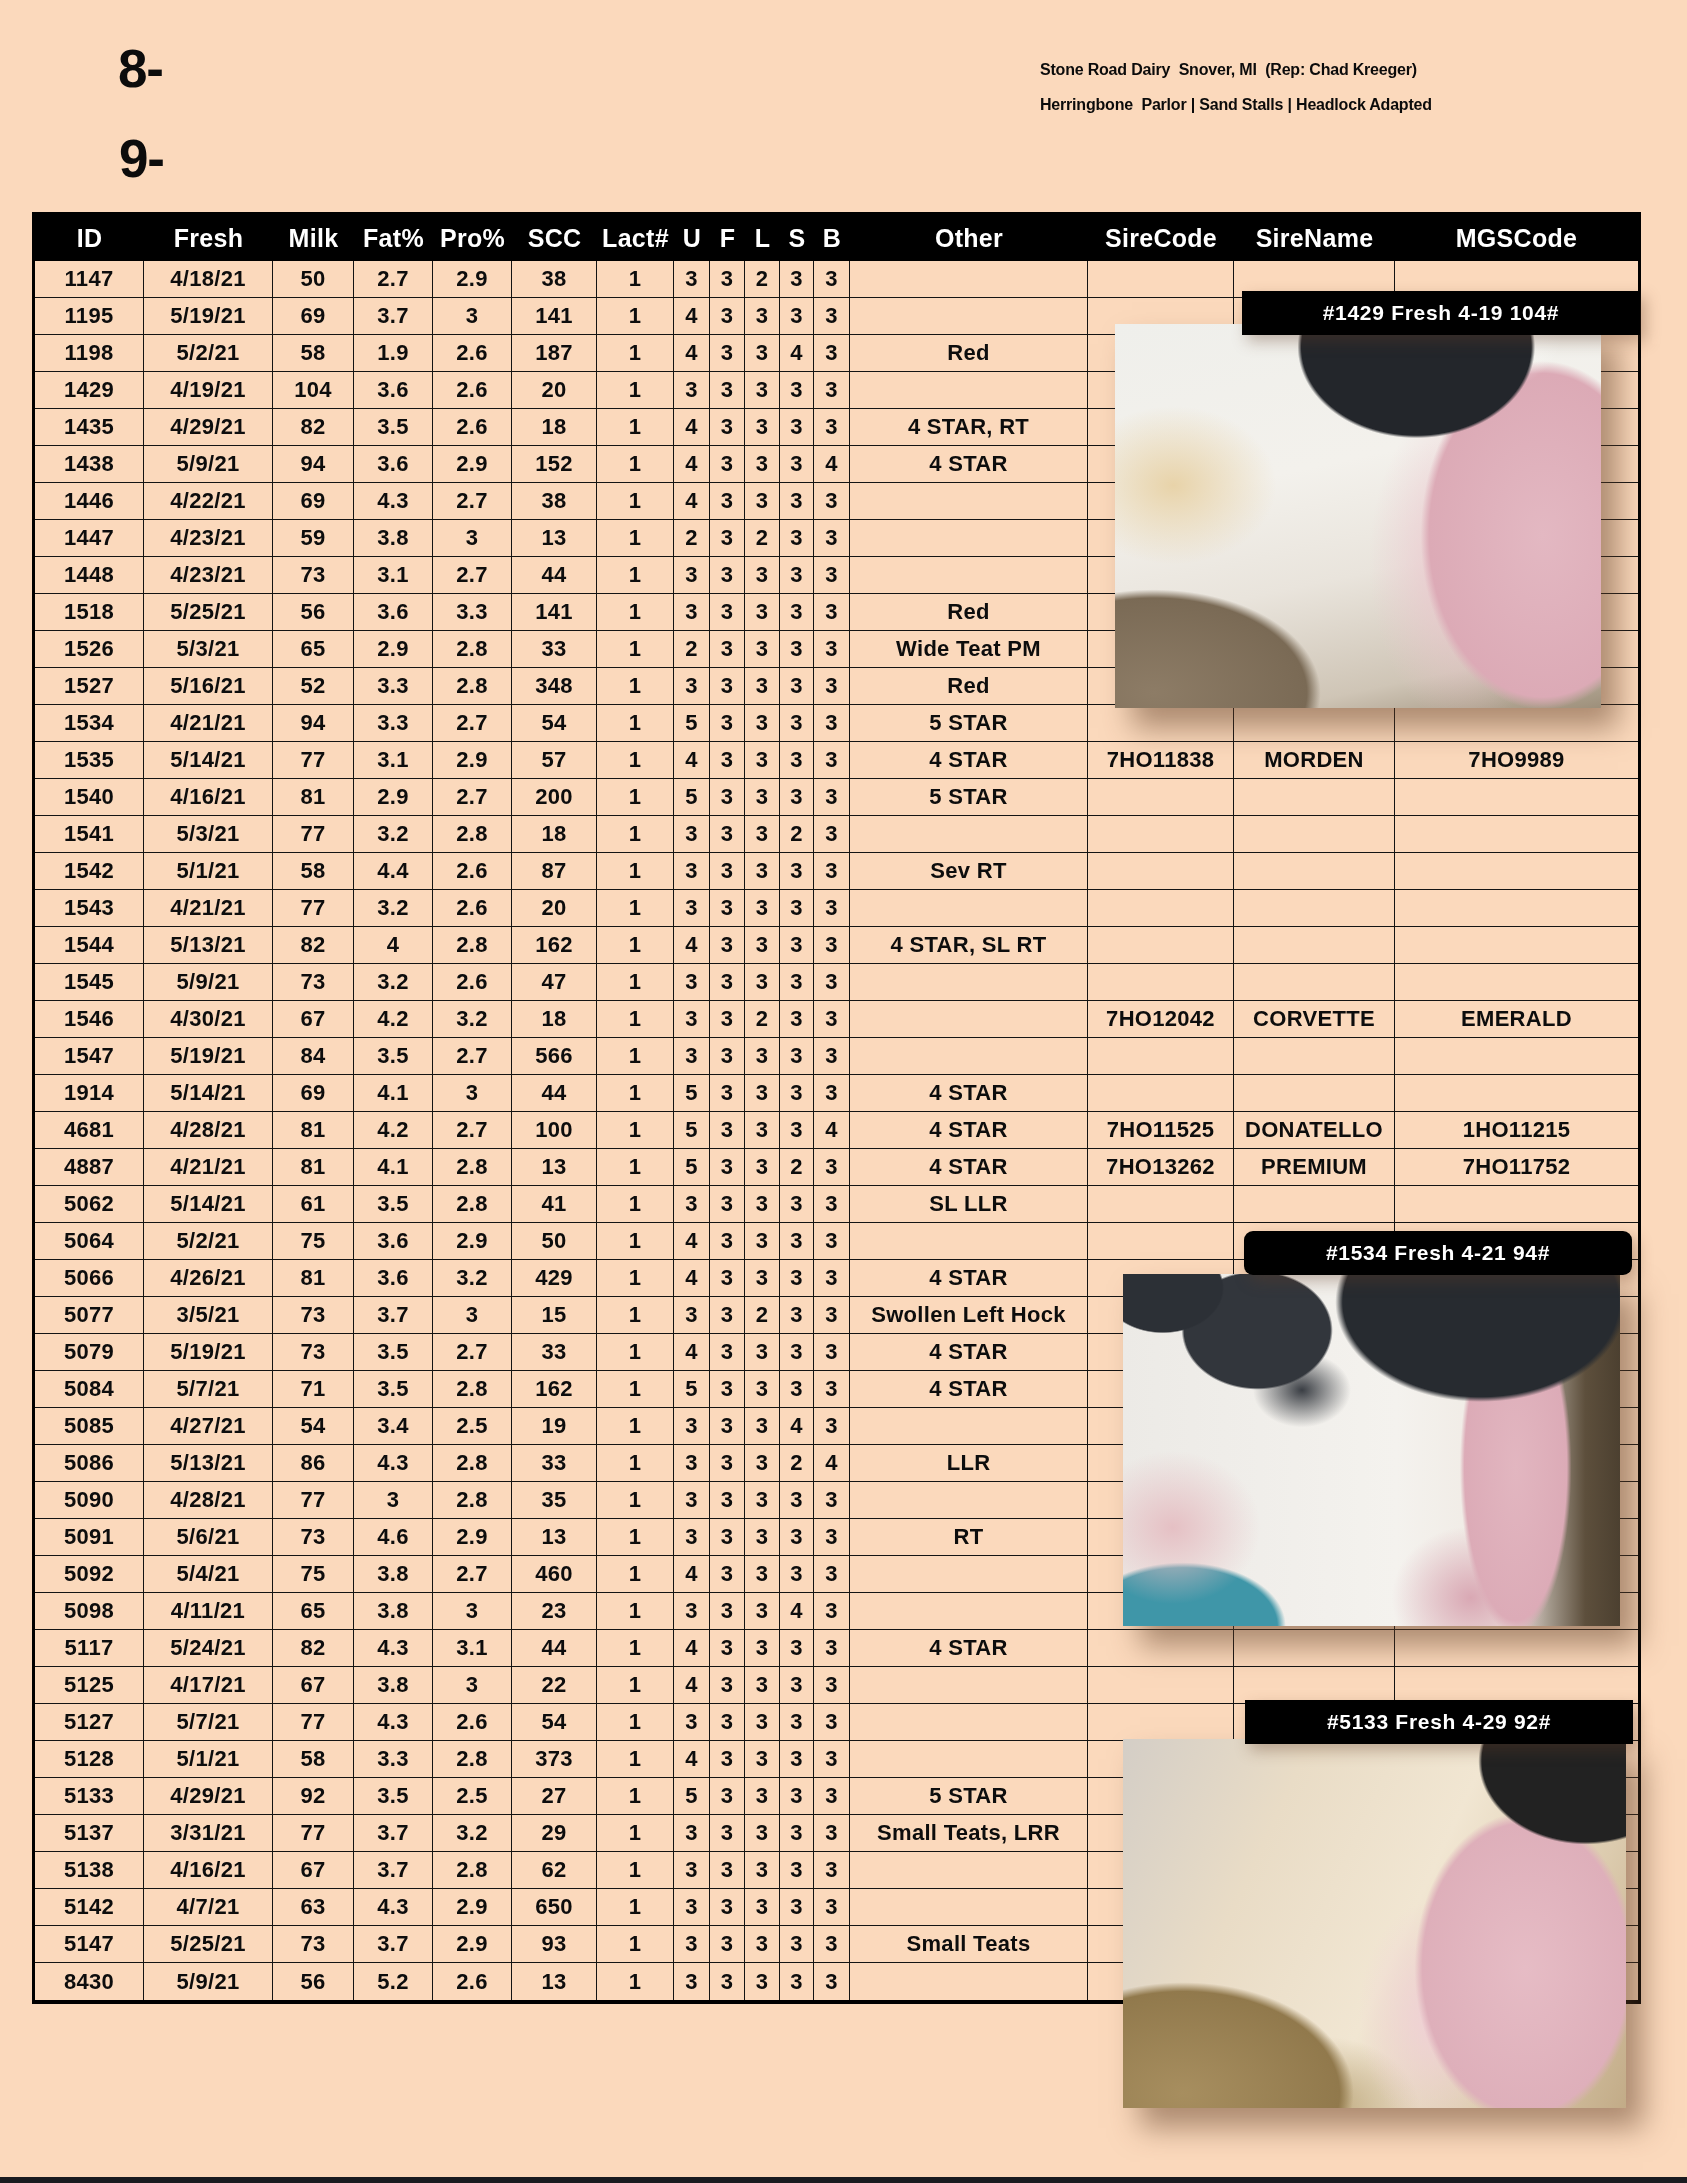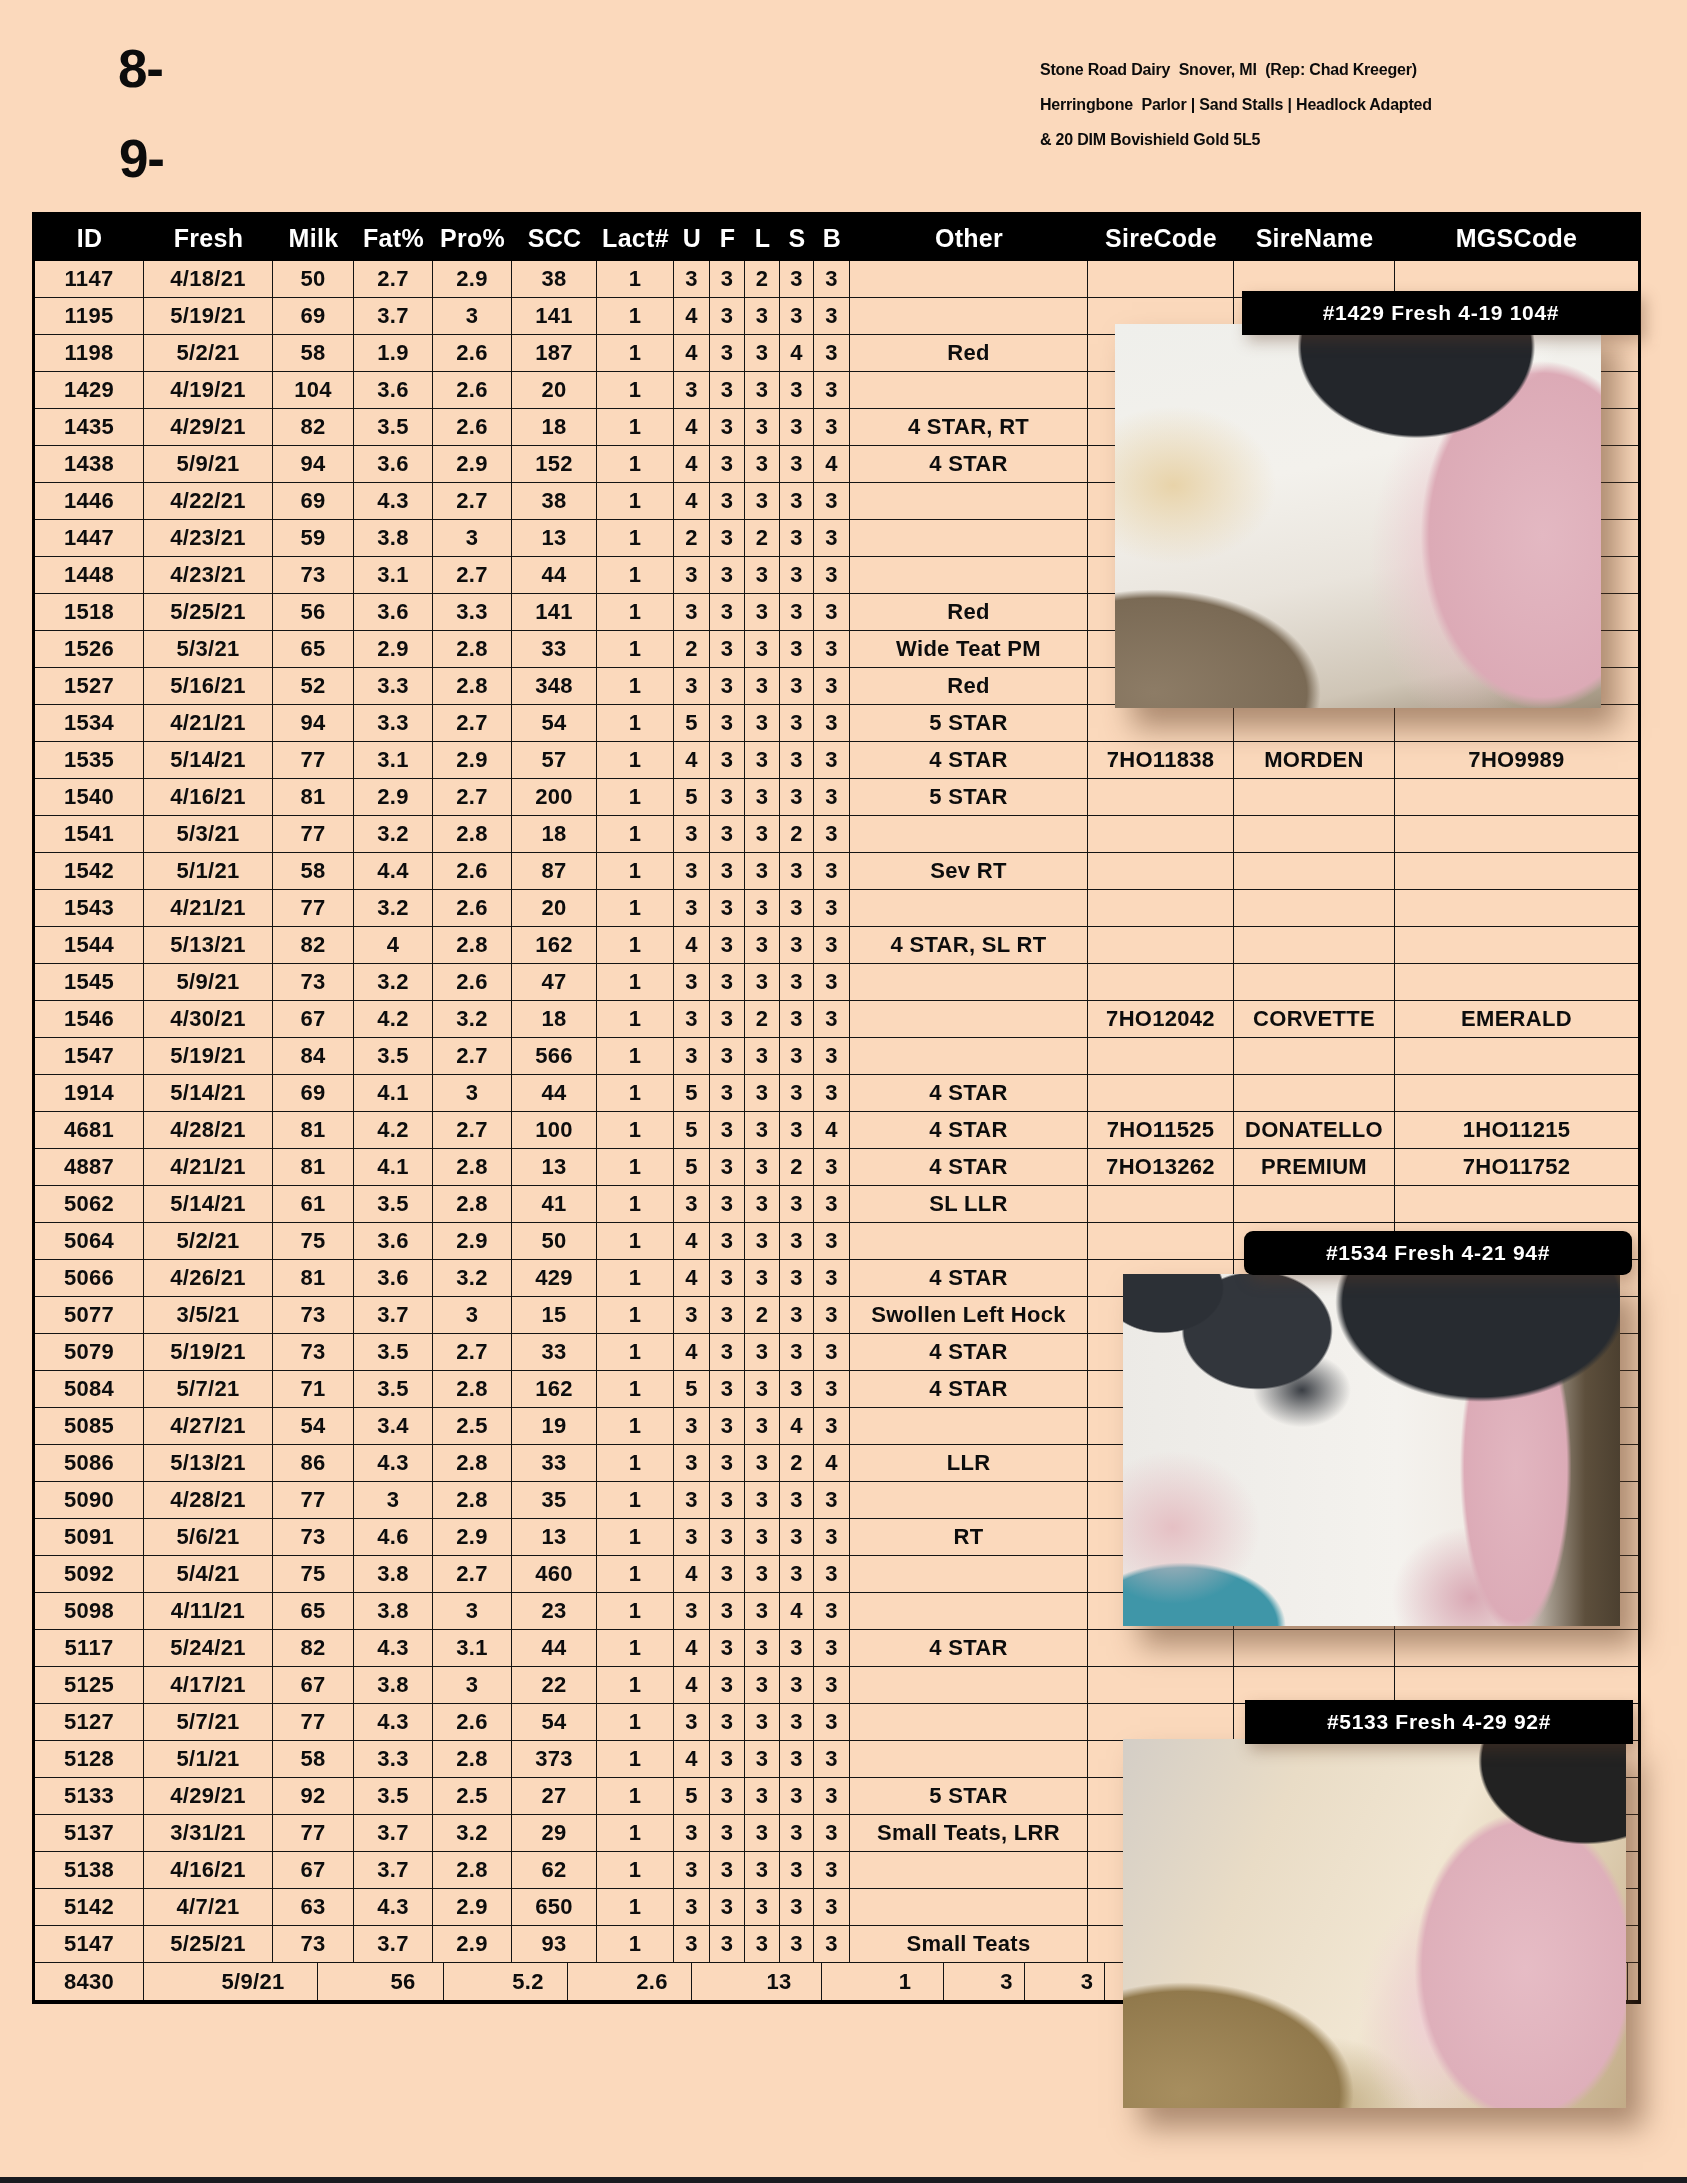--- a/index.html
+++ b/index.html
@@ -28,21 +28,21 @@
     width:1609px;
     background:#fbd9bc;
     --cols:109px 129px 81px 79px 79px 85px 77px 36px 35px 35px 34px 36px 238px 146px 161px 243px;
   }
   .thead {
     display:grid; grid-template-columns:var(--cols);
     background:#000000; color:#fff; height:46px; align-items:center;
   }
   .th { text-align:center; font-size:25px; font-weight:bold; letter-spacing:0.3px; }
   .tr { display:grid; grid-template-columns:var(--cols); height:37px; border-bottom:1.3px solid #141414; }
-  .tr:last-child { border-bottom:none;gap:45px; }
+  .tr:last-child { border-bottom:none; }
   .td {
     display:flex; align-items:center; justify-content:center;
     font-size:22px; font-weight:bold; color:#0d0d0d;
     border-right:1.3px solid #141414; overflow:hidden; white-space:nowrap;
     letter-spacing:0.3px;
   }
   .td:last-child { border-right:none; }
 
   
   .overlay { position:absolute; }
@@ -93,21 +93,20 @@
 </head>
 <body>
 
 <div class="page">
 
   <div class="lot lot-1">8-</div>
   <div class="lot lot-2">9-</div>
   <div class="farm-info">
     <div class="line">Stone Road Dairy  Snover, MI  (Rep: Chad Kreeger)</div>
     <div class="line">Herringbone  Parlor | Sand Stalls | Headlock Adapted</div>
-    <div class="line">&amp; 20 DIM Bovishield Gold 5L5</div>
   </div>
 
   <div class="heifer-table">
     <div class="thead" id="thead">
         <div class="th">ID</div>
         <div class="th">Fresh</div>
         <div class="th">Milk</div>
         <div class="th">Fat%</div>
         <div class="th">Pro%</div>
         <div class="th">SCC</div>

